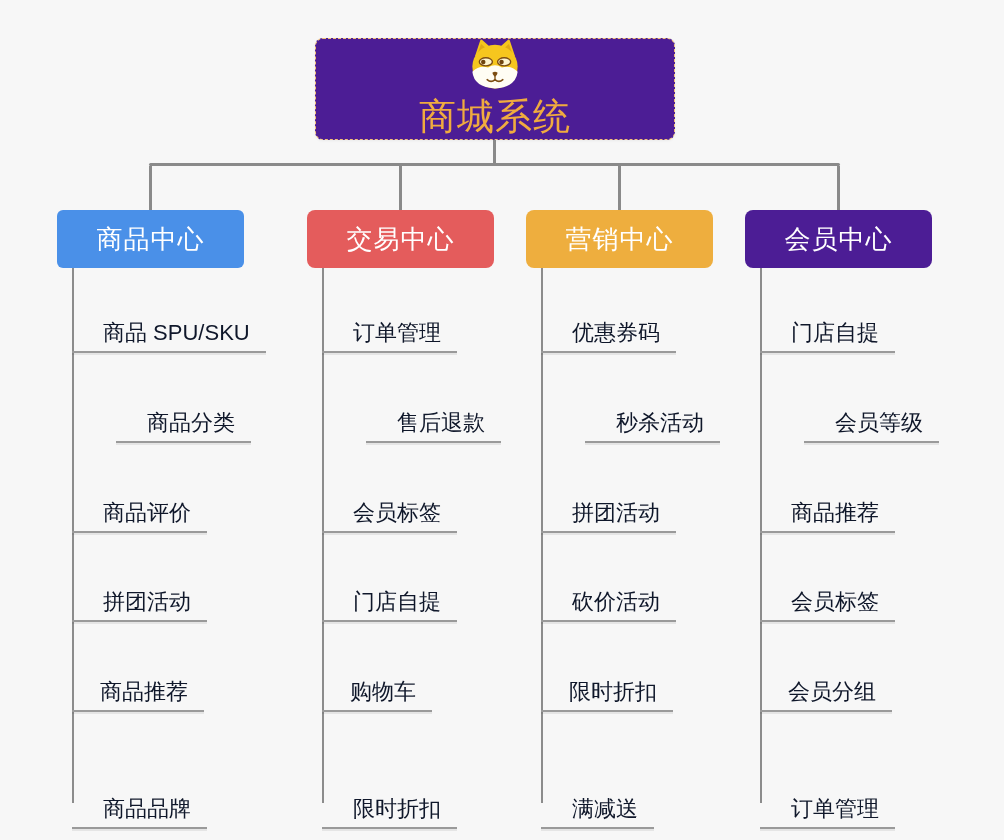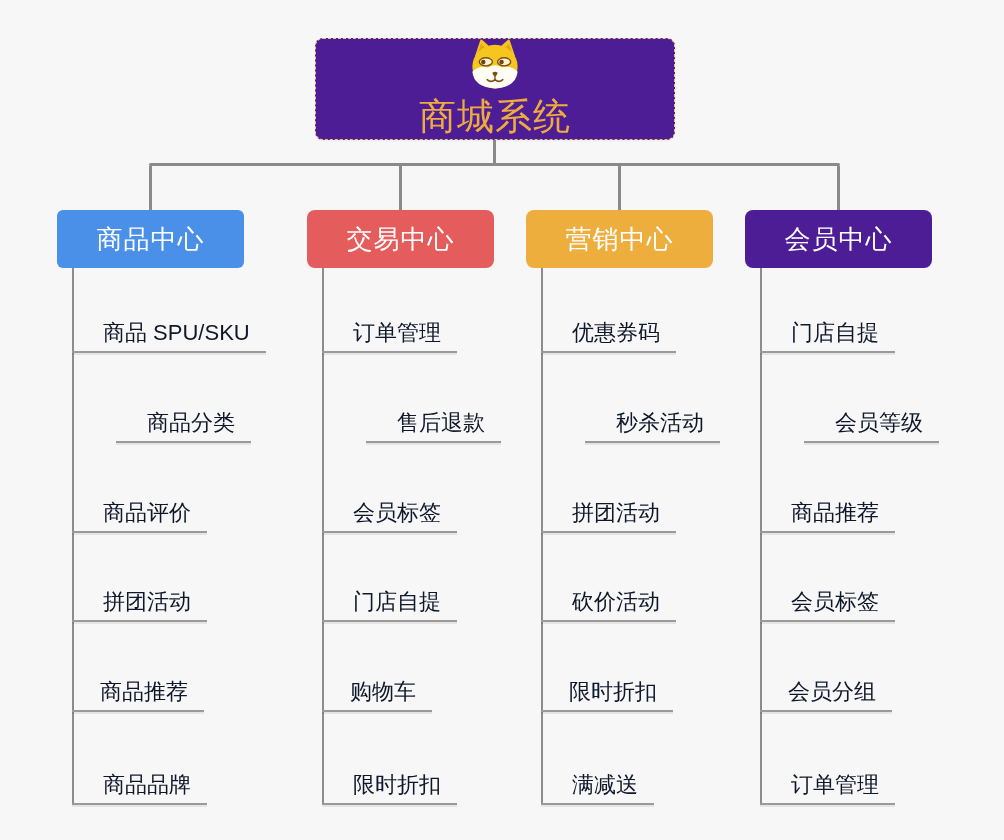--- a/index.html
+++ b/index.html
@@ -76,21 +76,21 @@
   }
   .col0 .leaf { left: 72px; }
   .col1 .leaf { left: 322px; }
   .col2 .leaf { left: 541px; }
   .col3 .leaf { left: 760px; }
   .leaf.r0 { top: 320px; }
   .leaf.r1 { top: 410px; margin-left: 44px; }
   .leaf.r2 { top: 500px; }
   .leaf.r3 { top: 589px; }
   .leaf.r4 { top: 679px; padding-left: 28px; }
-  .leaf.r5 { top: 772px; }
+  .leaf.r5 { top: 796px; }
 </style>
 </head>
 <body>
 
 <div class="canvas">
 
   <div class="root-node">
     <span class="root-icon">
       <svg viewBox="0 0 64 62" width="56" height="54" aria-hidden="true">
 

